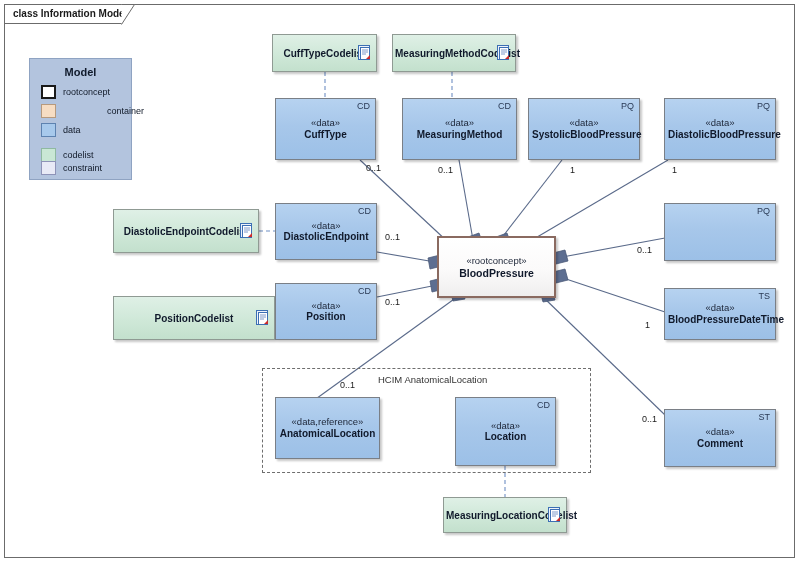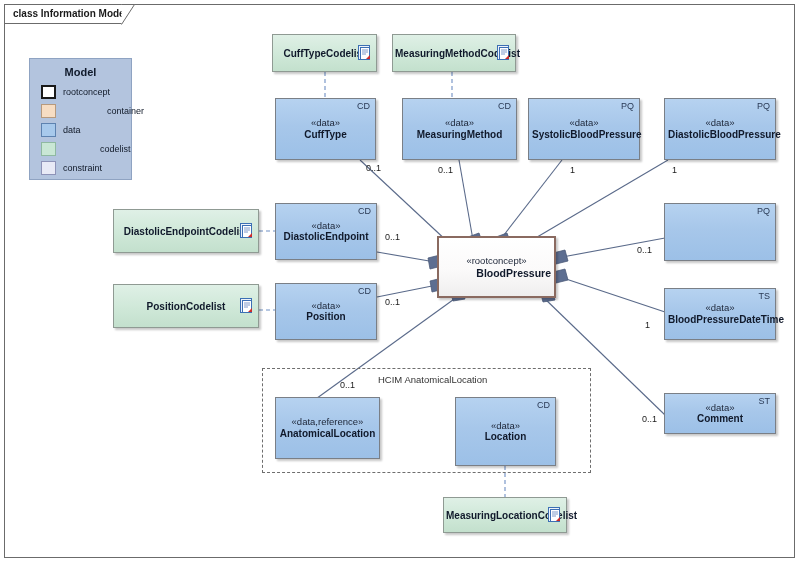--- a/index.html
+++ b/index.html
@@ -107,21 +107,21 @@
   .n-data {
     border: 1px solid #7a7f86;
     background: linear-gradient(to bottom, #b6d2f0 0%, #a7c7ea 45%, #9cc0e7 100%);
   }
   
   .n-root {
     border: 2px solid #8a6a60;
     background: linear-gradient(to bottom, #ffffff 0%, #fbfafa 55%, #efeeee 100%);
   }
   .n-root .stereo { font-size: 9.5px; }
-  .n-root .nm { font-size: 10.5px; text-align: right; }
+  .n-root .nm { font-size: 10.5px; }
   
   .n-codelist {
     border: 1px solid #8f9a93;
     background: linear-gradient(to bottom, #dff0e6 0%, #cfe8d8 55%, #c3e0cd 100%);
   }
   .n-codelist .cl-label {
     position: absolute;
     left: 0; right: 0; top: 50%;
     transform: translateY(-50%);
     text-align: center;
@@ -261,21 +261,21 @@
       <span class="lg-text">rootconcept</span>
     </div>
     <div class="lg-row" style="top:44px;gap:44px;">
       <span class="sw" style="background:#f7ddc3;border:1px solid #b79a7e;"></span>
       <span class="lg-text">container</span>
     </div>
     <div class="lg-row" style="top:63px;">
       <span class="sw" style="background:#a7c9ec;border:1px solid #5d82b0;"></span>
       <span class="lg-text">data</span>
     </div>
-    <div class="lg-row" style="top:82px;gap:37px;">
+    <div class="lg-row" style="top:88px;">
       <span class="sw" style="background:#c9e7d5;border:1px solid #8fb9a1;"></span>
       <span class="lg-text">codelist</span>
     </div>
     <div class="lg-row" style="top:101px;">
       <span class="sw" style="background:#e8eaf6;border:1px solid #8e93b8;"></span>
       <span class="lg-text">constraint</span>
     </div>
   </div>
 
   <div class="group-box" style="left:262px; top:368px; width:329px; height:105px;"></div>
@@ -310,21 +310,21 @@
     <svg class="doc-icon" viewBox="0 0 14 16">
       <rect x="0.5" y="0.5" width="11" height="14" fill="#eef3fa" stroke="#3c6fb4" stroke-width="1"></rect>
       <rect x="2.5" y="2.5" width="9" height="12" fill="#ffffff" stroke="#3c6fb4" stroke-width="1"></rect>
       <line x1="4" y1="5" x2="10" y2="5" stroke="#6f8fc4" stroke-width="0.9"></line>
       <line x1="4" y1="7" x2="10" y2="7" stroke="#6f8fc4" stroke-width="0.9"></line>
       <line x1="4" y1="9" x2="8" y2="9" stroke="#6f8fc4" stroke-width="0.9"></line>
       <polygon points="8,14 12,10 12,14" fill="#cc2b2b"></polygon>
     </svg>
   </div>
 
-  <div class="node n-codelist" style="left:113px; top:284px; width:146px; height:44px;">
+  <div class="node n-codelist" style="left:113px; top:296px; width:162px; height:44px;">
     <span class="cl-label">PositionCodelist</span>
     <svg class="doc-icon" viewBox="0 0 14 16">
       <rect x="0.5" y="0.5" width="11" height="14" fill="#eef3fa" stroke="#3c6fb4" stroke-width="1"></rect>
       <rect x="2.5" y="2.5" width="9" height="12" fill="#ffffff" stroke="#3c6fb4" stroke-width="1"></rect>
       <line x1="4" y1="5" x2="10" y2="5" stroke="#6f8fc4" stroke-width="0.9"></line>
       <line x1="4" y1="7" x2="10" y2="7" stroke="#6f8fc4" stroke-width="0.9"></line>
       <line x1="4" y1="9" x2="8" y2="9" stroke="#6f8fc4" stroke-width="0.9"></line>
       <polygon points="8,14 12,10 12,14" fill="#cc2b2b"></polygon>
     </svg>
   </div>
@@ -394,21 +394,21 @@
   </div>
 
   <div class="node n-data" style="left:664px; top:288px; width:112px; height:52px;">
     <span class="type-tag">TS</span>
     <span class="body">
       <span class="stereo">«data»</span>
       <span class="nm">BloodPressureDateTime</span>
     </span>
   </div>
 
-  <div class="node n-data" style="left:664px; top:393px; width:112px; height:41px;">
+  <div class="node n-data" style="left:664px; top:409px; width:112px; height:58px;">
     <span class="type-tag">ST</span>
     <span class="body">
       <span class="stereo">«data»</span>
       <span class="nm">Comment</span>
     </span>
   </div>
 
   <div class="node n-data" style="left:275px; top:397px; width:105px; height:62px;">
     <span class="type-tag"></span>
     <span class="body">

